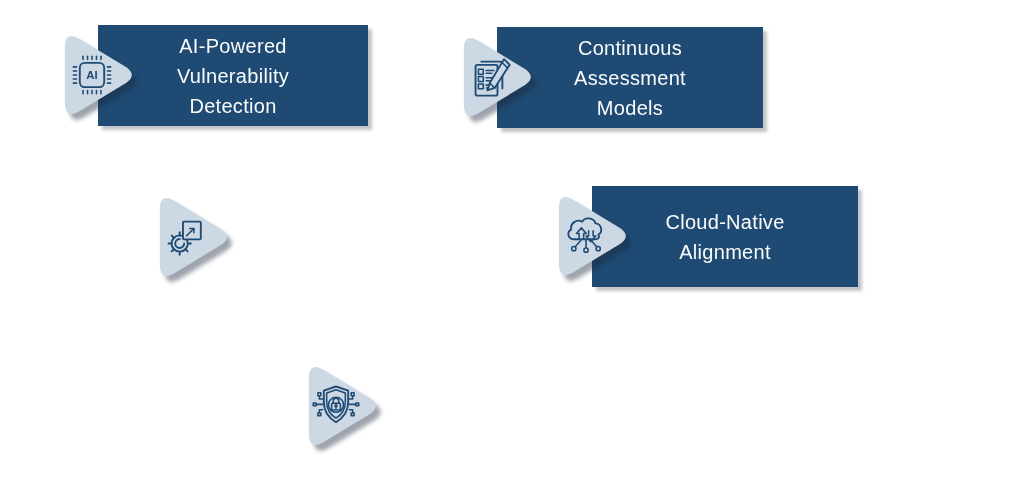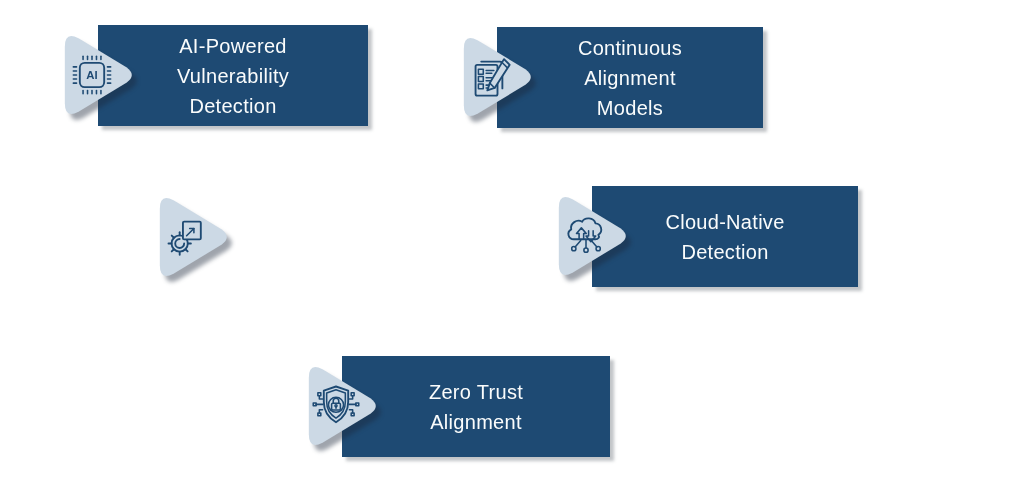--- a/index.html
+++ b/index.html
@@ -72,21 +72,21 @@
           <line x1="51" y1="32" x2="55" y2="32"></line>
           <line x1="51" y1="37" x2="55" y2="37"></line>
           <line x1="51" y1="42" x2="55" y2="42"></line>
       </g>
     </svg>
   </div>
 
   <div class="card c2">
     <div class="panel">
       <div class="label">Continuous
-Alignment
+Assessment
 Models</div>
     </div>
     <svg class="arrow" viewBox="0 0 88 96">
       <path fill="#ccd9e5" d="M21,10.5 L70,40 Q81,48 70,56 L21,85.5 Q7,93 7,77 L7,19 Q7,3 21,10.5 Z"></path>
     </svg>
     <svg class="icon" viewBox="0 0 64 64">
       <path class="stroke" d="M20,13 H43 Q46,13 46,16 V46"></path>
       <rect class="bluefill" x="13" y="17" width="27" height="38" rx="2"></rect>
       <g class="thin">
         <rect x="16.5" y="22.5" width="6" height="6"></rect>
@@ -128,45 +128,41 @@
       <g class="thin">
         <line x1="31.5" y1="30.5" x2="40.5" y2="21.5"></line>
         <polyline points="35.3,21.5 40.5,21.5 40.5,26.7" fill="none"></polyline>
       </g>
     </svg>
   </div>
 
   <div class="card c4">
     <div class="panel">
       <div class="label">Cloud-Native
-Detection</div>
+Alignment</div>
     </div>
     <svg class="arrow" viewBox="0 0 88 96">
       <path fill="#ccd9e5" d="M21,10.5 L70,40 Q81,48 70,56 L21,85.5 Q7,93 7,77 L7,19 Q7,3 21,10.5 Z"></path>
     </svg>
     <svg class="icon" viewBox="0 0 64 64">
       <path class="stroke" d="M17,36 C10.5,36 7.5,27.5 13.8,23.8 C12.2,16.2 20.8,10.8 27.2,14.4 C30.4,8.4 41.6,8.8 43.6,16.4 C50.8,16.8 53.6,26.4 47.2,30.4 C49.2,33.6 46.8,36 43.6,36 Z"></path>
       <path class="thin" d="M23.5,35.5 V29 h-3.2 l6,-7 6,7 h-3.2 v6.5"></path>
       <path class="thin" d="M35.2,25.5 v6.5 h-3.2 l6,7 6,-7 h-3.2 v-6.5"></path>
       <g class="thin">
         <line x1="32" y1="37.5" x2="32" y2="46.6"></line>
         <line x1="25.5" y1="37.5" x2="18.6" y2="45.4"></line>
         <line x1="38.5" y1="37.5" x2="45.4" y2="45.4"></line>
         <circle cx="17" cy="47.6" r="2.6"></circle>
         <circle cx="47" cy="47.6" r="2.6"></circle>
         <circle cx="32" cy="49.4" r="2.6"></circle>
       </g>
     </svg>
   </div>
 
   <div class="card c5">
-    <div class="panel">
-      <div class="label">Zero Trust
-Alignment</div>
-    </div>
     <svg class="arrow" viewBox="0 0 88 96">
       <path fill="#ccd9e5" d="M21,10.5 L70,40 Q81,48 70,56 L21,85.5 Q7,93 7,77 L7,19 Q7,3 21,10.5 Z"></path>
     </svg>
     <svg class="icon" viewBox="0 0 64 64">
       <path class="stroke" d="M32,8 L47,13 V27 C47,39 41,46.5 32,52 C23,46.5 17,39 17,27 V13 Z"></path>
       <path class="thin" d="M32,12 L43.5,16 V27 C43.5,36.5 39,42.5 32,47 C25,42.5 20.5,36.5 20.5,27 V16 Z"></path>
       <circle class="thin" cx="32" cy="30.5" r="9.3"></circle>
       <g class="thin">
         <path d="M28.6,28.5 V25.9 a3.4,3.4 0 0 1 6.8,0 V28.5"></path>
         <rect x="26.6" y="28.5" width="10.8" height="8.4" rx="1.4"></rect>

